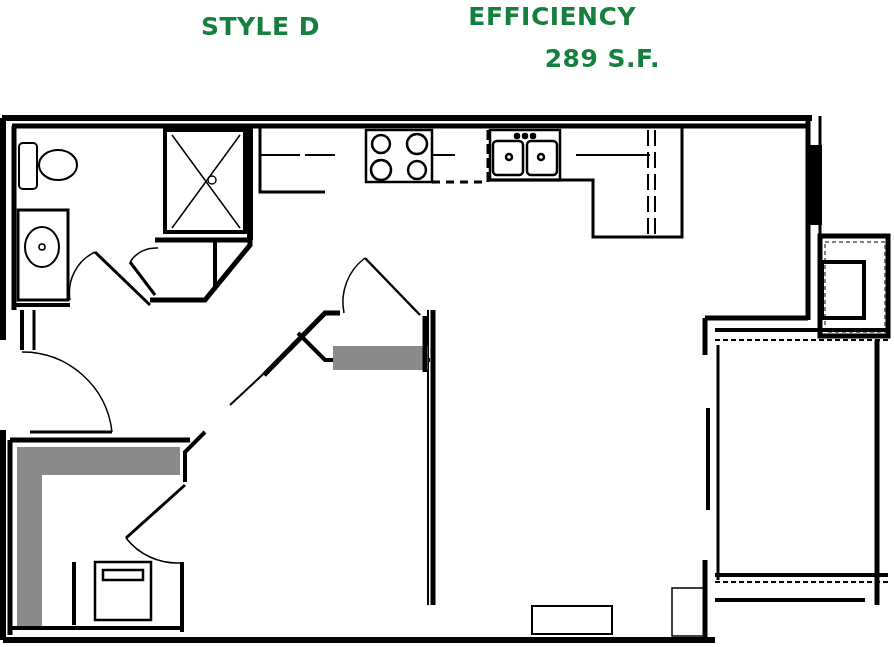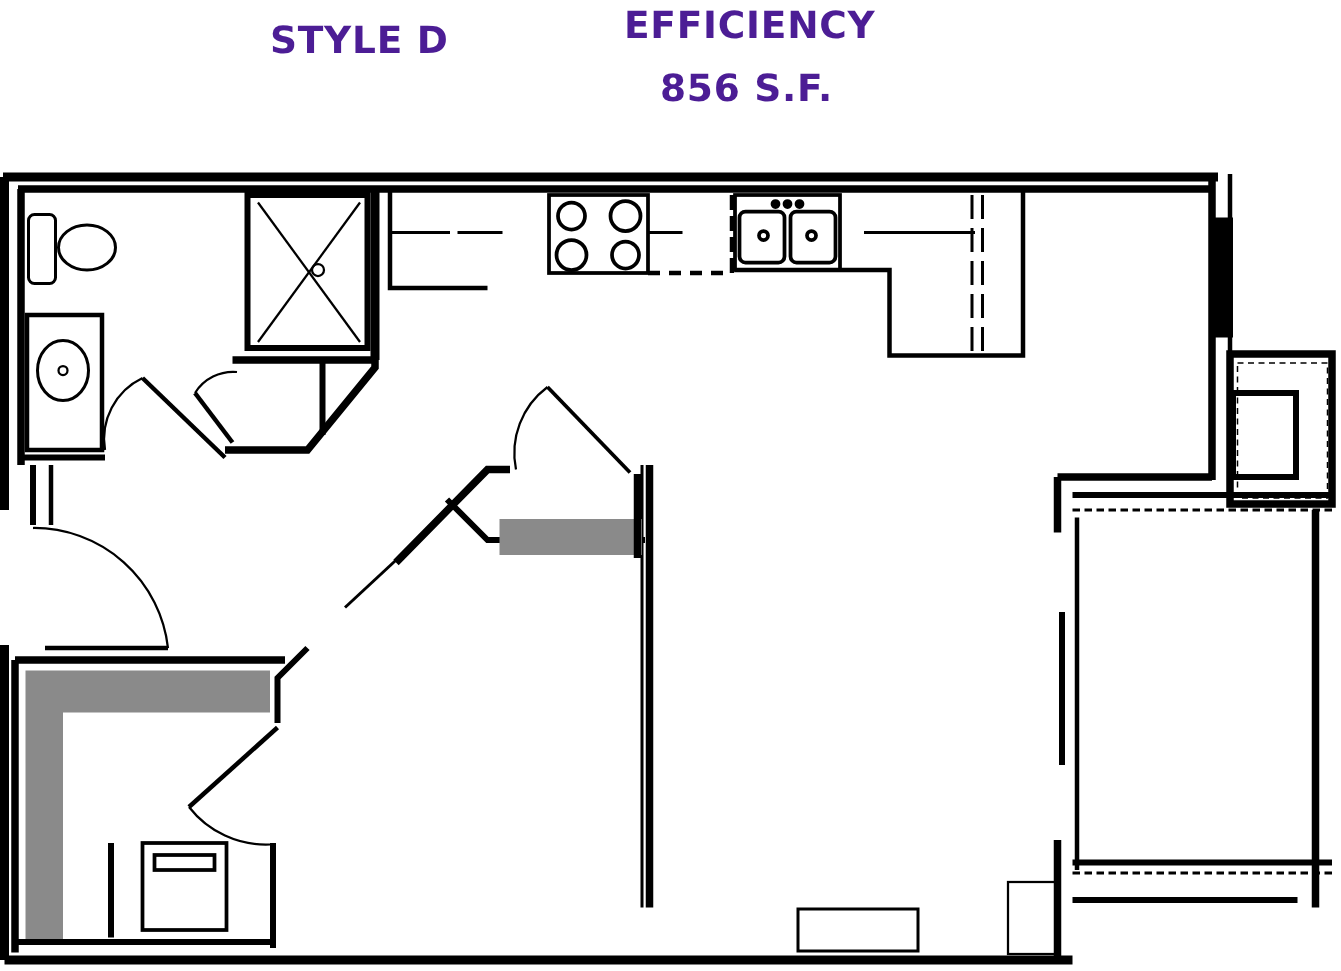--- a/index.html
+++ b/index.html
@@ -1,28 +1,28 @@
 <!DOCTYPE html>
 <html><head>
 <meta charset="utf-8">
 <style>
   html, body { margin: 0; padding: 0; background: #ffffff; }
   body { width: 894px; height: 647px; position: relative; overflow: hidden; font-family: "DejaVu Sans", "Liberation Sans", sans-serif; }
-  .title { position: absolute; color: #4c1d95; font-weight: bold; font-size: 25px; letter-spacing: 0.5px; text-align: left; }
+  .title { position: absolute; color: #15803d; font-weight: bold; font-size: 25px; letter-spacing: 0.5px; text-align: right; }
   #style-title { left: 180px; top: 12px; width: 140px; }
   #unit-type { left: 416px; top: 2px; width: 220px; }
   #unit-area { left: 440px; top: 44px; width: 220px; }
   svg.plan { position: absolute; left: 0; top: 0; }
 </style>
 </head>
 <body>
 
 <div class="title" id="style-title">STYLE D</div>
 <div class="title" id="unit-type">EFFICIENCY</div>
-<div class="title" id="unit-area">856 S.F.</div>
+<div class="title" id="unit-area">289 S.F.</div>
 
 <svg class="plan" width="894" height="647" viewBox="0 0 894 647" fill="none" stroke="#000">
 
   <g>
     <line x1="2" y1="118" x2="812" y2="118" stroke-width="6"></line>
     <line x1="12" y1="126" x2="808" y2="126" stroke-width="5"></line>
     <line x1="3" y1="118" x2="3" y2="340" stroke-width="6"></line>
     <line x1="14" y1="126" x2="14" y2="310" stroke-width="5"></line>
 
     <line x1="3" y1="640" x2="715" y2="640" stroke-width="6"></line>

